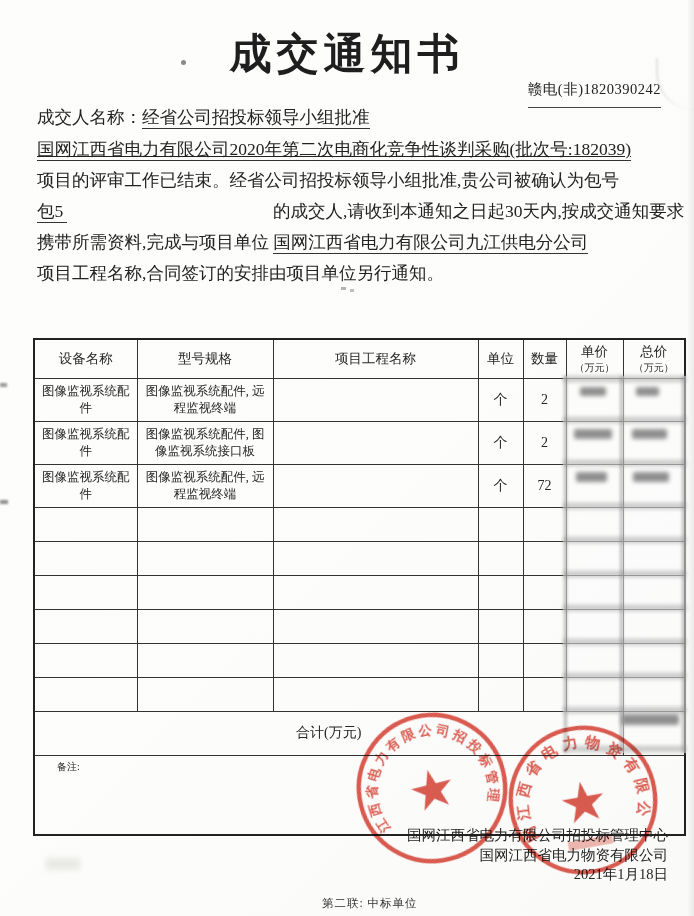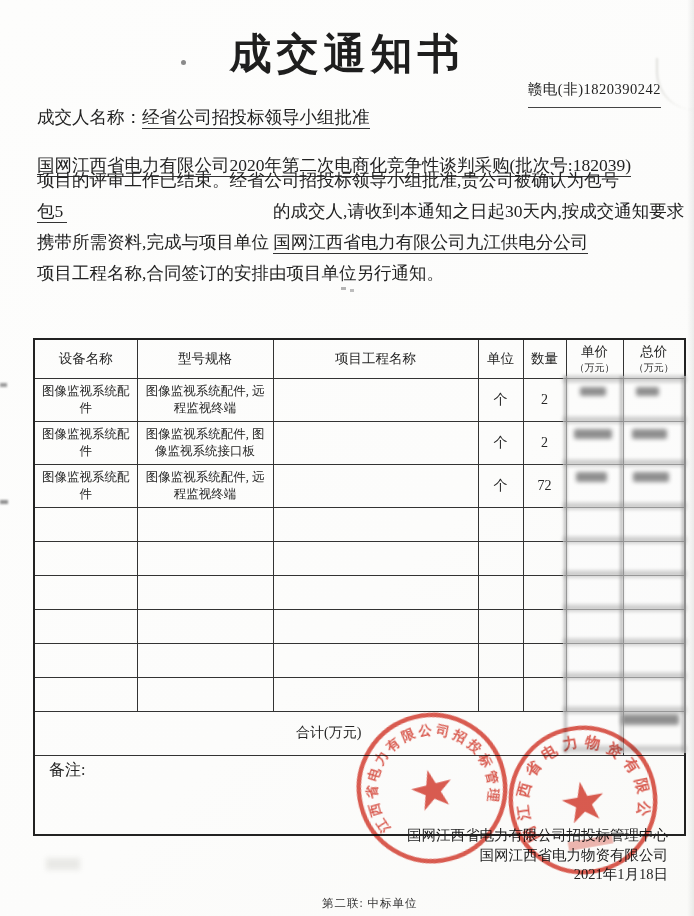--- a/index.html
+++ b/index.html
@@ -13,40 +13,40 @@
   .doc-title{
     position:absolute;top:26px;left:22px;width:650px;text-align:center;
     font-size:42px;font-weight:600;letter-spacing:5px;color:#1e1e1e;
   }
   .ref-no{
     position:absolute;top:80px;right:33px;font-size:14.5px;color:#222;
     border-bottom:1px solid #444;padding-bottom:8px;letter-spacing:.5px;
   }
   
   .bline{position:absolute;left:37px;width:630px;font-size:17.5px;line-height:21px;color:#222;white-space:nowrap;}
-  .l1{top:107px;} .l2{top:155px;} .l3{top:170px;} .l4{top:201px;} .l5{top:232px;} .l6{top:263px;}
+  .l1{top:107px;} .l2{top:139px;text-decoration:underline;} .l3{top:170px;} .l4{top:201px;} .l5{top:232px;} .l6{top:263px;}
   .u{border-bottom:1.2px solid #333;padding-bottom:1px;}
   .pkg{display:inline-block;min-width:30px;border-bottom:1.2px solid #333;}
   .l4rest{margin-left:206px;}
   
   table.main{
     position:absolute;left:33px;top:338px;width:651px;
     border-collapse:collapse;table-layout:fixed;
     font-size:12.5px;color:#252525;
   }
   table.main td,table.main th{
     border:1.4px solid #333;padding:1px 2px;text-align:center;vertical-align:middle;
     font-weight:normal;overflow:hidden;
   }
   table.main{border:2px solid #222;}
   tr.r-head{height:39px;} tr.r-head th{font-size:13.5px;}
   tr.r-data{height:43px;}
   tr.r-empty{height:34px;}
   tr.r-total{height:44px;} tr.r-total td{font-size:14px;}
-  tr.r-remark{height:80px;} tr.r-remark td{text-align:left;vertical-align:top;padding:4px 14px;font-size:16px;}
+  tr.r-remark{height:80px;} tr.r-remark td{text-align:left;vertical-align:top;padding:4px 22px;font-size:10px;}
   .hsub{display:block;font-size:10px;}
   .cell-unit,.cell-qty{font-size:14px;}
   
   .mosaic{position:absolute;left:563px;top:376px;width:123px;height:377px;background:rgba(252,252,252,.55);pointer-events:none;}
   .mline-v{position:absolute;top:0;width:2.5px;height:100%;background:rgba(125,125,125,.5);filter:blur(1.5px);}
   .mbar{position:absolute;left:0;width:100%;height:6px;background:rgba(128,128,128,.42);filter:blur(2px);}
   .blob{position:absolute;background:#8f8f8f;filter:blur(2.3px);border-radius:2px;}
   
   .footer{position:absolute;top:826px;right:26px;text-align:right;font-size:14.5px;line-height:19.5px;color:#222;}
   .bottom-note{position:absolute;left:322px;top:896px;font-size:11.5px;color:#333;letter-spacing:1px;}

